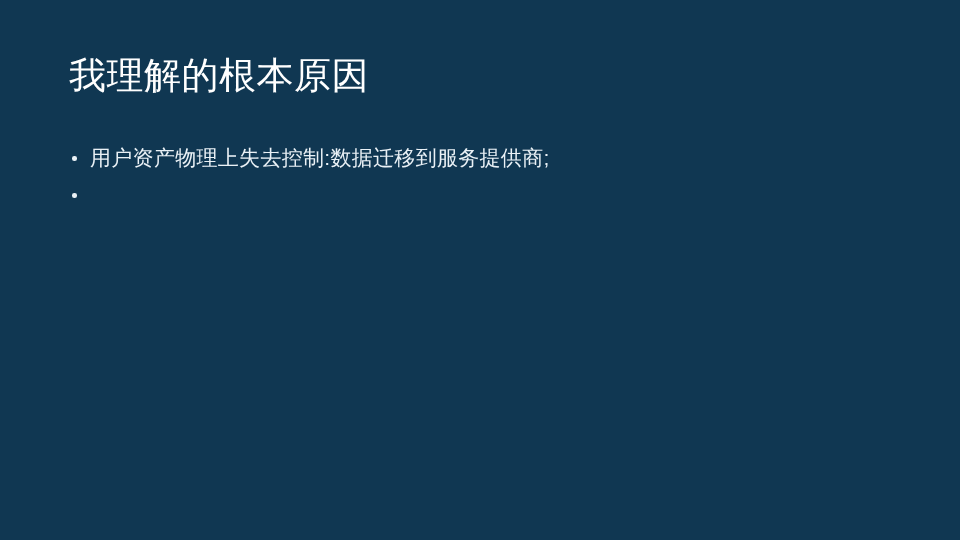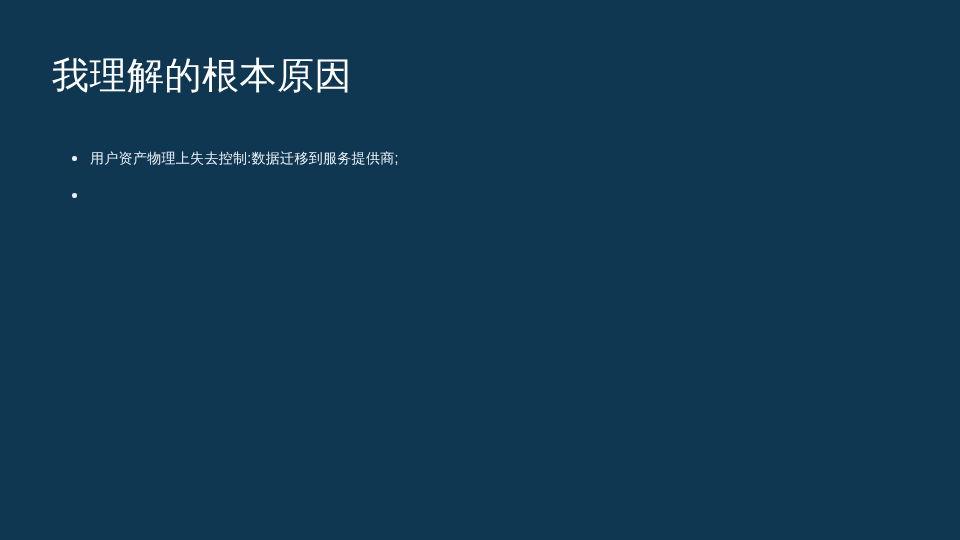--- a/index.html
+++ b/index.html
@@ -19,21 +19,21 @@
     width: 960px;
     height: 540px;
     background: #103752;
     box-sizing: border-box;
     overflow: hidden;
   }
 
   
   .slide-title {
     position: absolute;
-    left: 52px;
+    left: 69px;
     top: 52px;
     width: 830px;
     font-size: 37px;
     line-height: 48px;
     font-weight: 400;
     color: #ffffff;
     letter-spacing: 0.5px;
     white-space: nowrap;
   }
 
@@ -46,21 +46,21 @@
     list-style: none;
     margin: 0;
     padding: 0;
   }
 
   .bullet-row {
     position: relative;
     display: block;
     padding-left: 21px;
     margin: 0 0 7px 0;
-    font-size: 14px;
+    font-size: 21px;
     line-height: 30px;
     color: #eaf1f6;
     white-space: nowrap;
     letter-spacing: 0.3px;
   }
 
   .bullet-marker {
     position: absolute;
     left: 3px;
     top: 13px;

